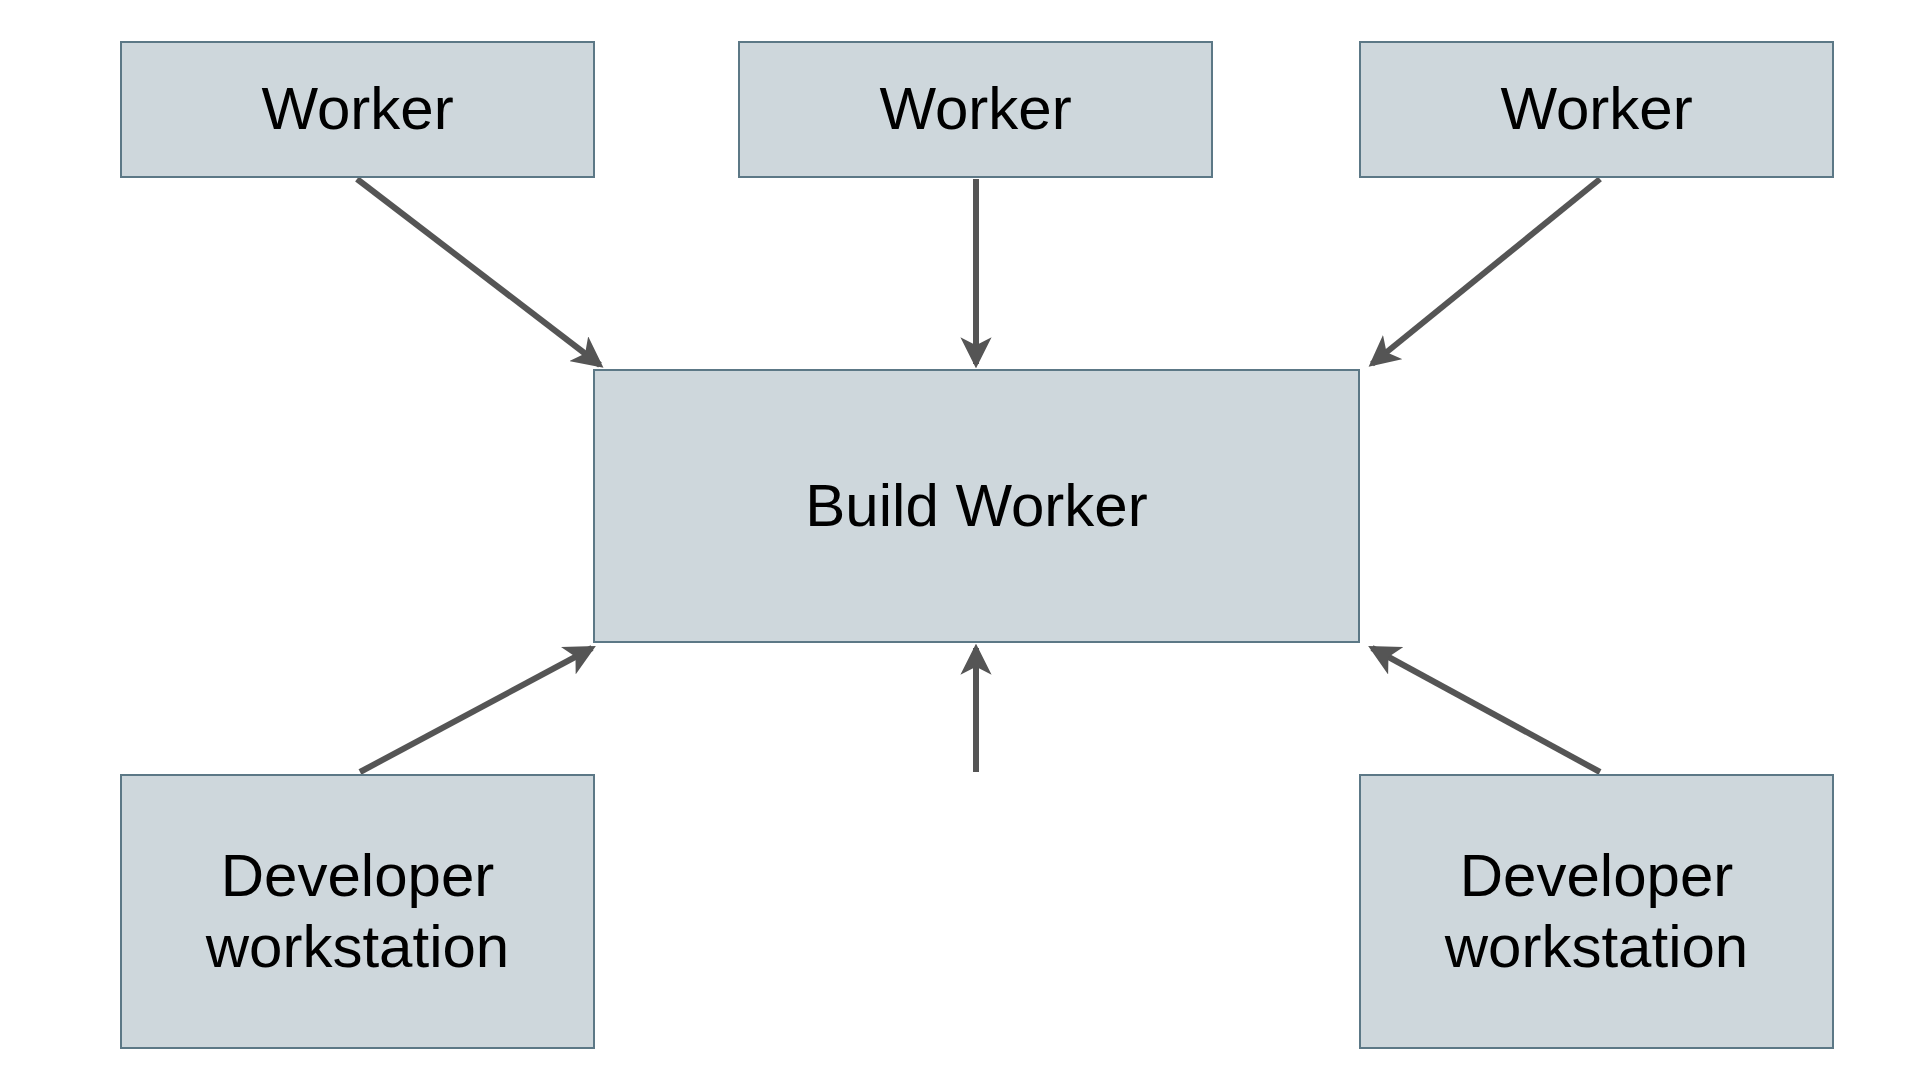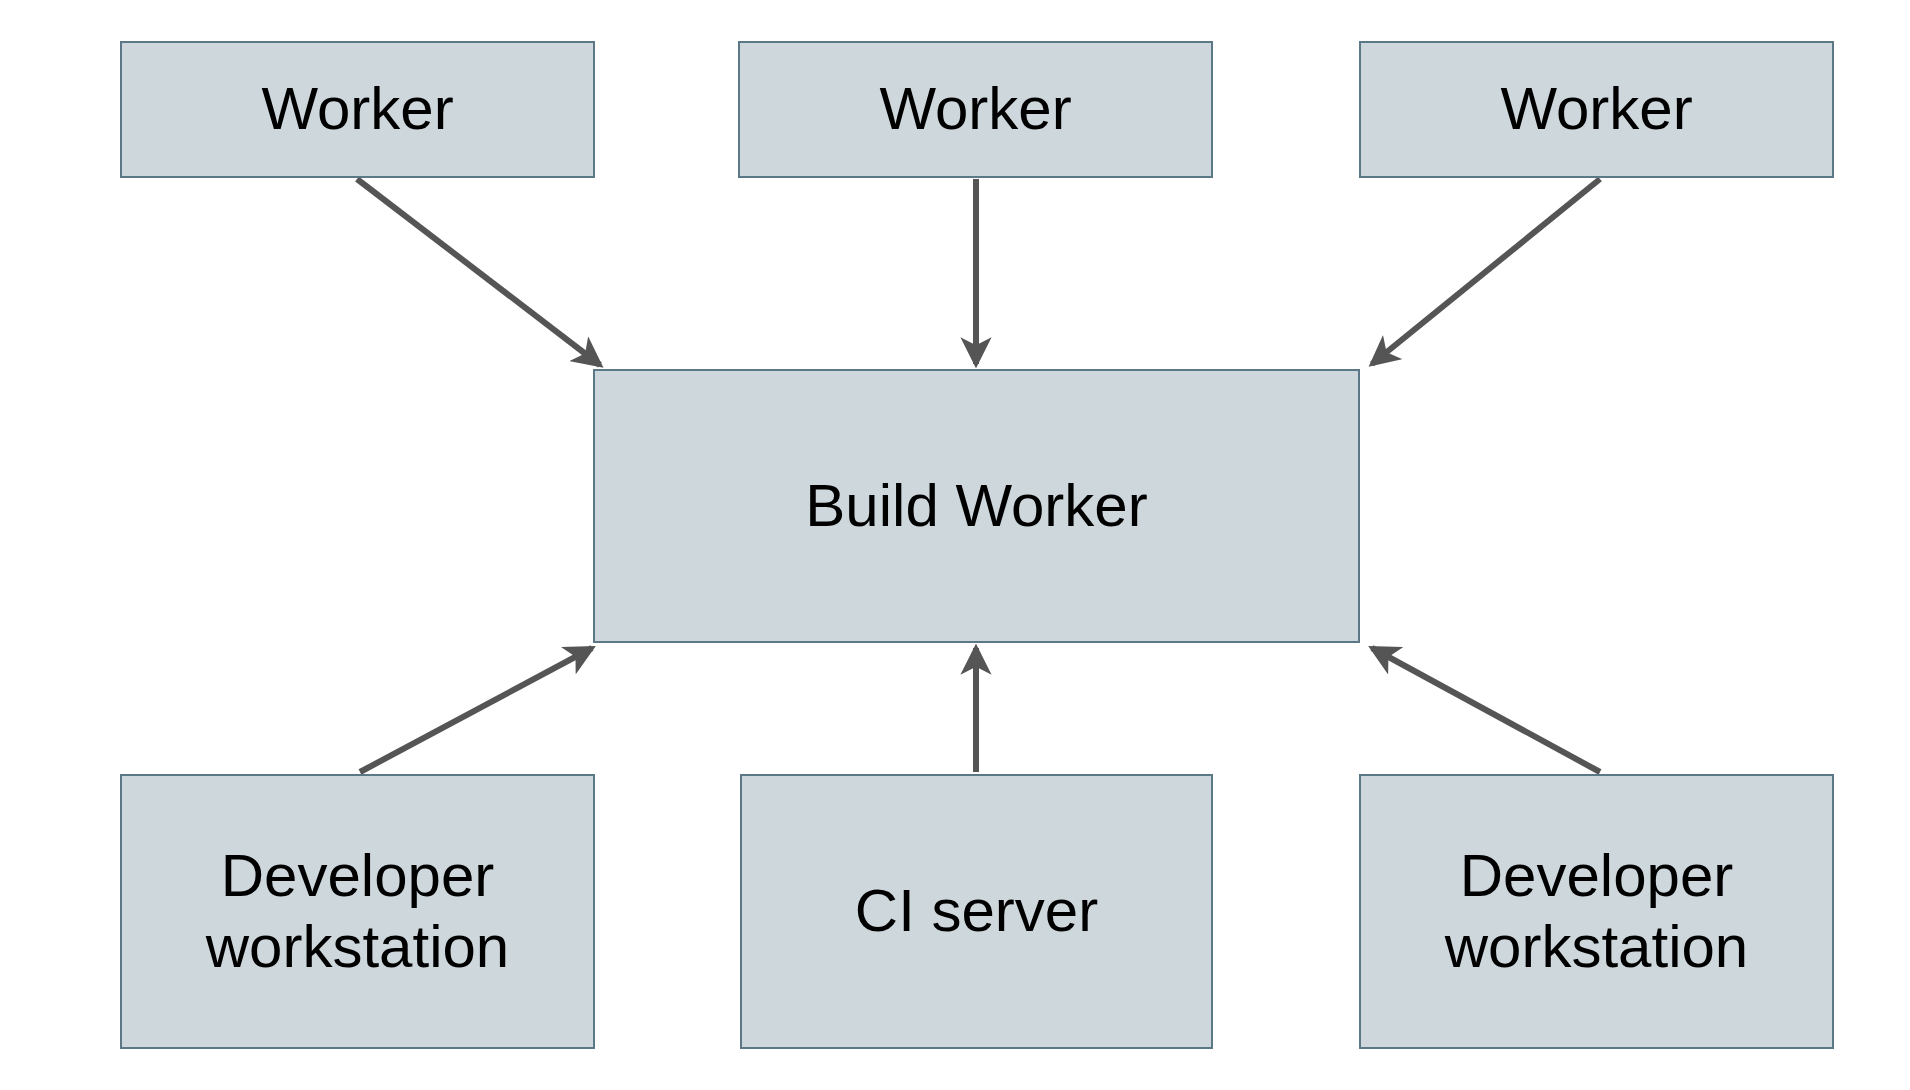--- a/index.html
+++ b/index.html
@@ -95,22 +95,19 @@
 
   <div class="node-box" id="node-build-master">
     <span class="node-label">Build Worker</span>
   </div>
 
   <div class="node-box" id="node-dev-workstation-1">
     <span class="node-label">Developer
 workstation</span>
   </div>
 
-  <div class="node-box" id="node-ci-server">
-    <span class="node-label">CI server</span>
-  </div>
 
   <div class="node-box" id="node-dev-workstation-2">
     <span class="node-label">Developer
 workstation</span>
   </div>
 
 </div>
 
 </body></html>

